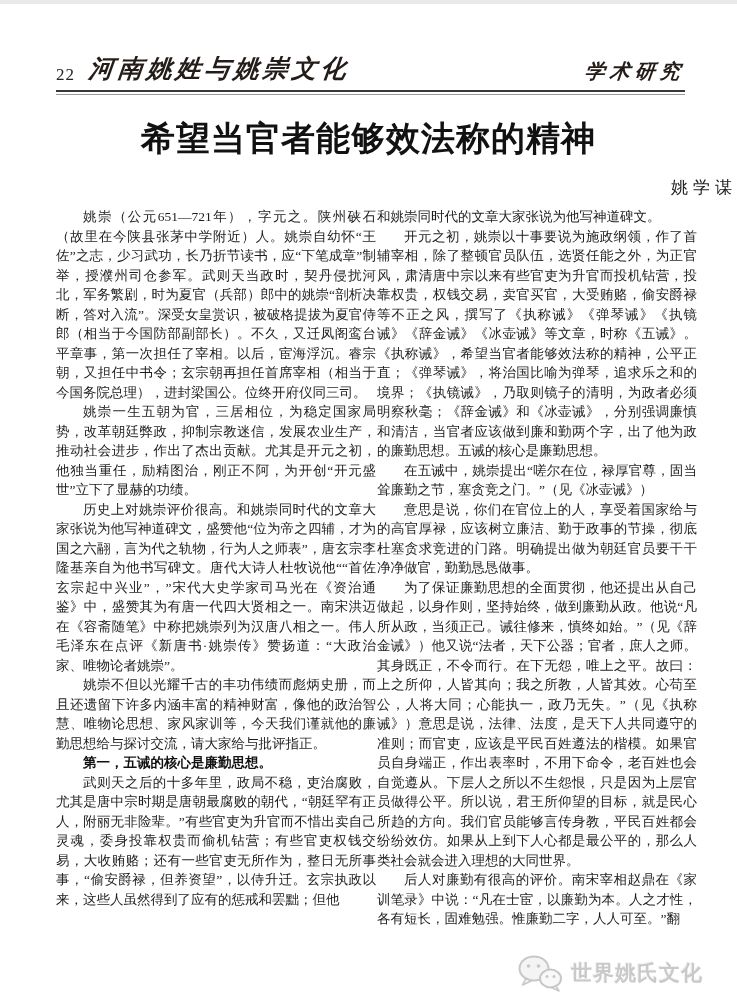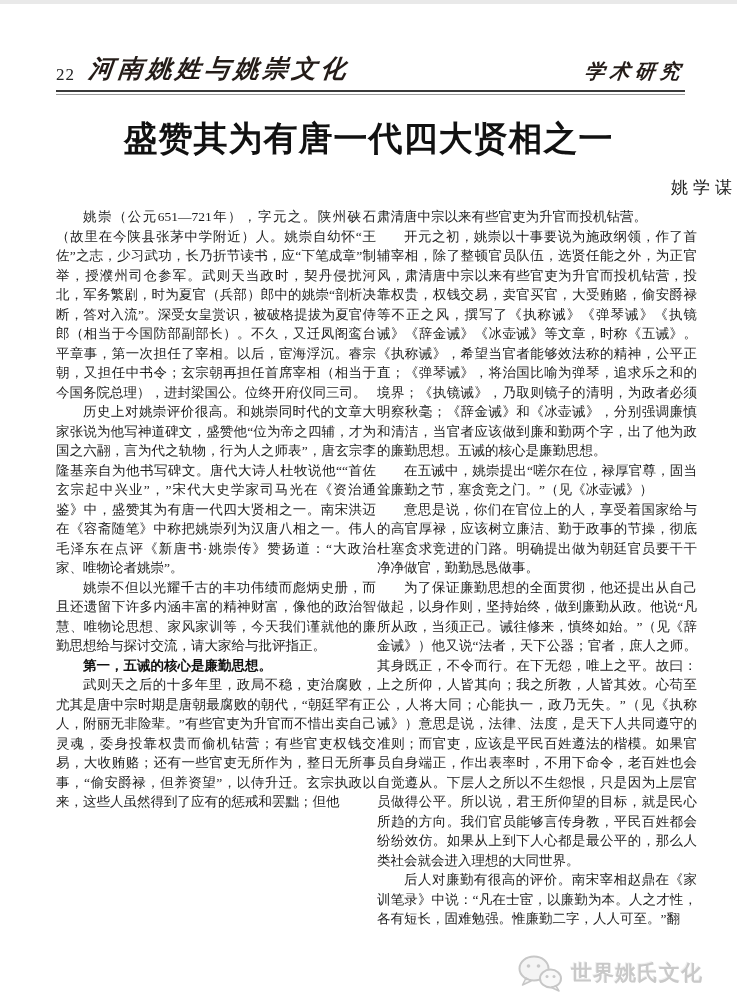--- a/index.html
+++ b/index.html
@@ -88,33 +88,34 @@
 
   <header class="header">
     <span class="pagenum">22</span>
     <span class="journal">河南姚姓与姚崇文化</span>
     <span class="hspacer"></span>
     <span class="section">学术研究</span>
   </header>
 
   <div class="rule"></div>
 
-  <h1 class="title">盛赞其为有唐一代四大贤相之一</h1>
+  <h1 class="title">希望当官者能够效法称的精神</h1>
   <div class="author">姚学谋</div>
 
   <main class="body">
     <section class="col" id="col-left">
         <p class="">姚崇（公元651—721年），字元之。陕州硖石（故里在今陕县张茅中学附近）人。姚崇自幼怀“王佐”之志，少习武功，长乃折节读书，应“下笔成章”制举，授濮州司仓参军。武则天当政时，契丹侵扰河北，军务繁剧，时为夏官（兵部）郎中的姚崇“剖析决断，答对入流”。深受女皇赏识，被破格提拔为夏官侍郎（相当于今国防部副部长）。不久，又迁凤阁鸾台平章事，第一次担任了宰相。以后，宦海浮沉。睿宗朝，又担任中书令；玄宗朝再担任首席宰相（相当于今国务院总理），进封梁国公。位终开府仪同三司。</p>
+        <p class="">姚崇一生五朝为官，三居相位，为稳定国家局势，改革朝廷弊政，抑制宗教迷信，发展农业生产，推动社会进步，作出了杰出贡献。尤其是开元之初，他独当重任，励精图治，刚正不阿，为开创“开元盛世”立下了显赫的功绩。</p>
         <p class="">历史上对姚崇评价很高。和姚崇同时代的文章大家张说为他写神道碑文，盛赞他“位为帝之四辅，才为国之六翮，言为代之轨物，行为人之师表”，唐玄宗李隆基亲自为他书写碑文。唐代大诗人杜牧说他““首佐玄宗起中兴业”，”宋代大史学家司马光在《资治通鉴》中，盛赞其为有唐一代四大贤相之一。南宋洪迈在《容斋随笔》中称把姚崇列为汉唐八相之一。伟人毛泽东在点评《新唐书·姚崇传》赞扬道：“大政治家、唯物论者姚崇”。</p>
         <p class="">姚崇不但以光耀千古的丰功伟绩而彪炳史册，而且还遗留下许多内涵丰富的精神财富，像他的政治智慧、唯物论思想、家风家训等，今天我们谨就他的廉勤思想给与探讨交流，请大家给与批评指正。</p>
         <p class="heading">第一，五诫的核心是廉勤思想。</p>
         <p class="">武则天之后的十多年里，政局不稳，吏治腐败，尤其是唐中宗时期是唐朝最腐败的朝代，“朝廷罕有正人，附丽无非险辈。”有些官吏为升官而不惜出卖自己灵魂，委身投靠权贵而偷机钻营；有些官吏权钱交易，大收贿赂；还有一些官吏无所作为，整日无所事事，“偷安爵禄，但养资望”，以侍升迁。玄宗执政以来，这些人虽然得到了应有的惩戒和罢黜；但他</p>
       </section>
     <section class="col" id="col-right">
-        <p class="cont">肃清唐中宗以来有些官吏为升官而投机钻营。</p>
+        <p class="cont">和姚崇同时代的文章大家张说为他写神道碑文。</p>
         <p class="">开元之初，姚崇以十事要说为施政纲领，作了首辅宰相，除了整顿官员队伍，选贤任能之外，为正官风，肃清唐中宗以来有些官吏为升官而投机钻营，投靠权贵，权钱交易，卖官买官，大受贿赂，偷安爵禄等不正之风，撰写了《执称诫》《弹琴诫》《执镜诫》《辞金诫》《冰壶诫》等文章，时称《五诫》。《执称诫》，希望当官者能够效法称的精神，公平正直；《弹琴诫》，将治国比喻为弹琴，追求乐之和的境界；《执镜诫》，乃取则镜子的清明，为政者必须明察秋毫；《辞金诫》和《冰壶诫》，分别强调廉慎和清洁，当官者应该做到廉和勤两个字，出了他为政的廉勤思想。五诫的核心是廉勤思想。</p>
         <p class="">在五诫中，姚崇提出“嗟尔在位，禄厚官尊，固当耸廉勤之节，塞贪竞之门。”（见《冰壶诫》）</p>
         <p class="">意思是说，你们在官位上的人，享受着国家给与的高官厚禄，应该树立廉洁、勤于政事的节操，彻底杜塞贪求竞进的门路。明确提出做为朝廷官员要干干净净做官，勤勤恳恳做事。</p>
         <p class="">为了保证廉勤思想的全面贯彻，他还提出从自己做起，以身作则，坚持始终，做到廉勤从政。他说“凡所从政，当须正己。诫往修来，慎终如始。”（见《辞金诫》）他又说“法者，天下公器；官者，庶人之师。其身既正，不令而行。在下无怨，唯上之平。故曰：上之所仰，人皆其向；我之所教，人皆其效。心苟至公，人将大同；心能执一，政乃无失。”（见《执称诫》）意思是说，法律、法度，是天下人共同遵守的准则；而官吏，应该是平民百姓遵法的楷模。如果官员自身端正，作出表率时，不用下命令，老百姓也会自觉遵从。下层人之所以不生怨恨，只是因为上层官员做得公平。所以说，君王所仰望的目标，就是民心所趋的方向。我们官员能够言传身教，平民百姓都会纷纷效仿。如果从上到下人心都是最公平的，那么人类社会就会进入理想的大同世界。</p>
         <p class="">后人对廉勤有很高的评价。南宋宰相赵鼎在《家训笔录》中说：“凡在士宦，以廉勤为本。人之才性，各有短长，固难勉强。惟廉勤二字，人人可至。”翻</p>
       </section>
   </main>
 
   <div class="watermark">
     <svg width="46" height="38" viewBox="0 0 46 38" aria-hidden="true">

